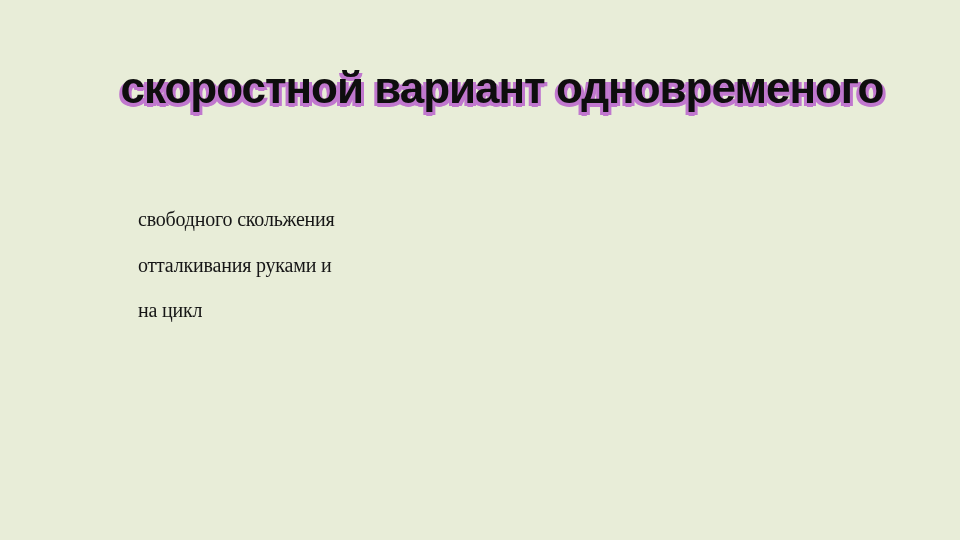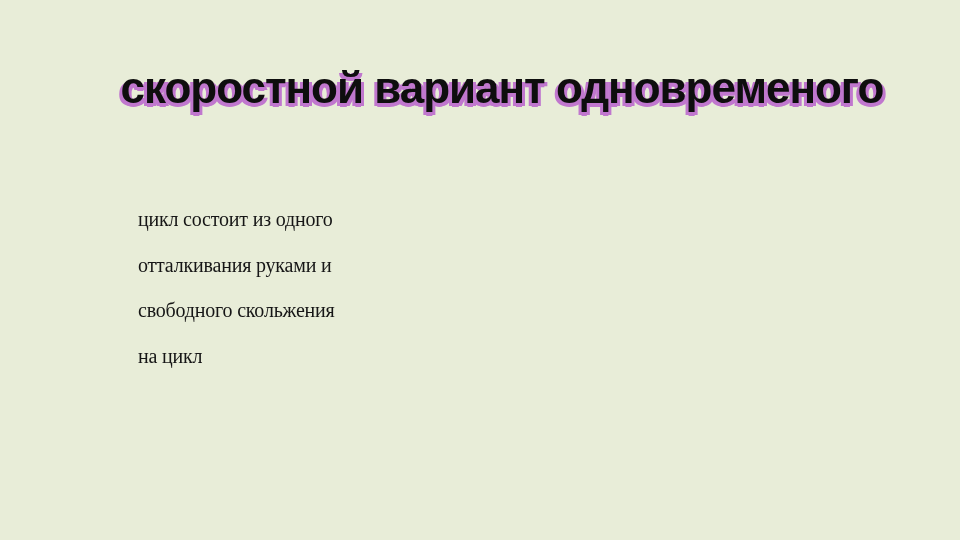--- a/index.html
+++ b/index.html
@@ -61,19 +61,18 @@
 </head>
 <body>
 
 <div class="slide">
 
   <div class="slide-title">
     <div class="title-line">скоростной вариант одновременого</div>
   </div>
 
   <div class="slide-body">
-    <div class="body-line">цикл состоит из одного</div>
+    <div class="body-line">свободного скольжения</div>
     <div class="body-line">отталкивания руками и</div>
-    <div class="body-line">свободного скольжения</div>
     <div class="body-line">на цикл</div>
   </div>
 
 </div>
 
 </body></html>

